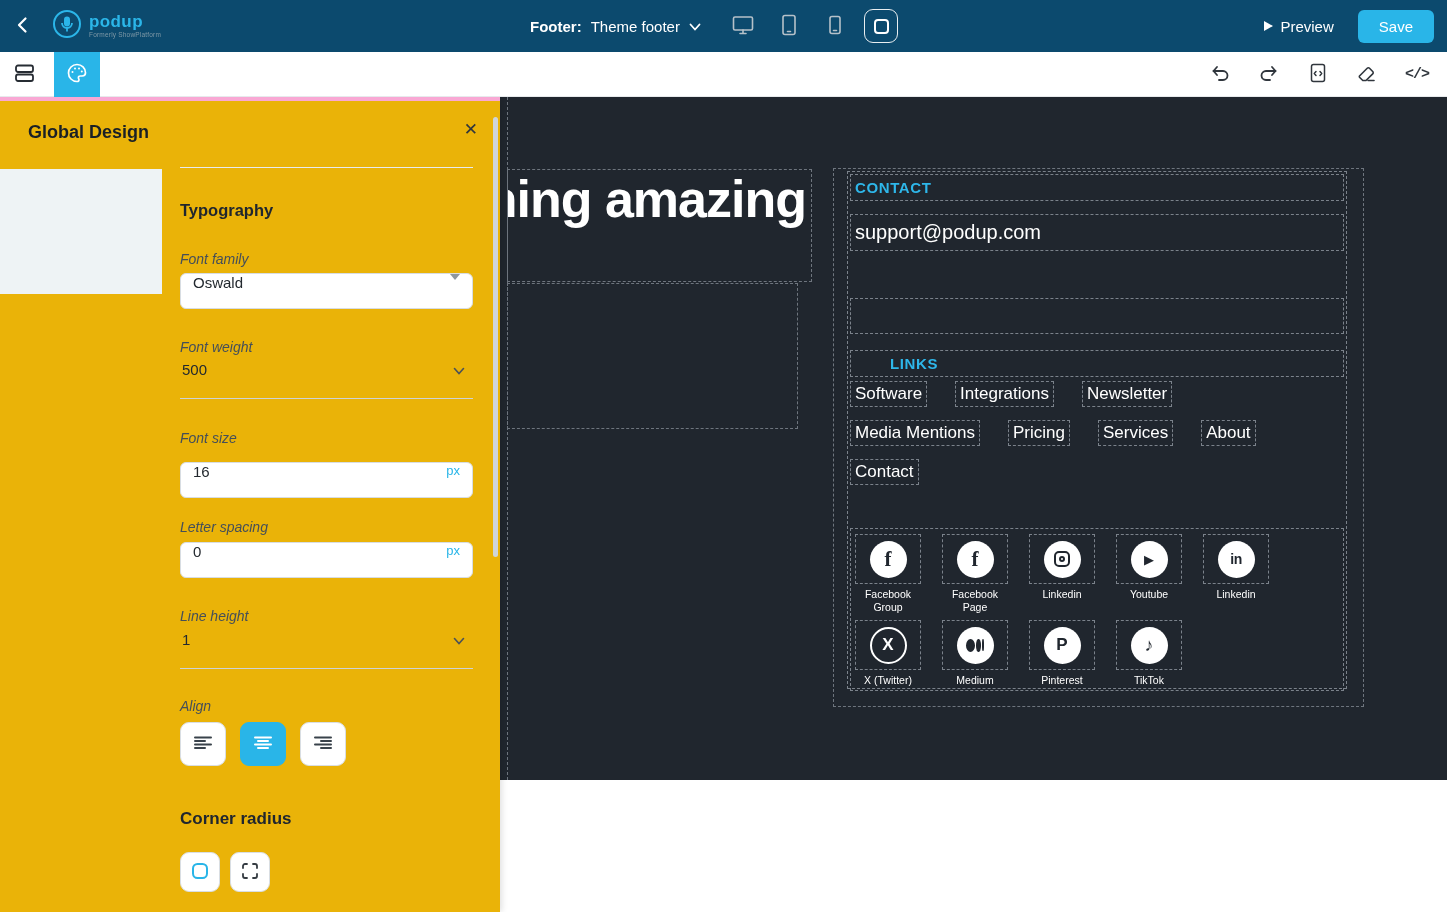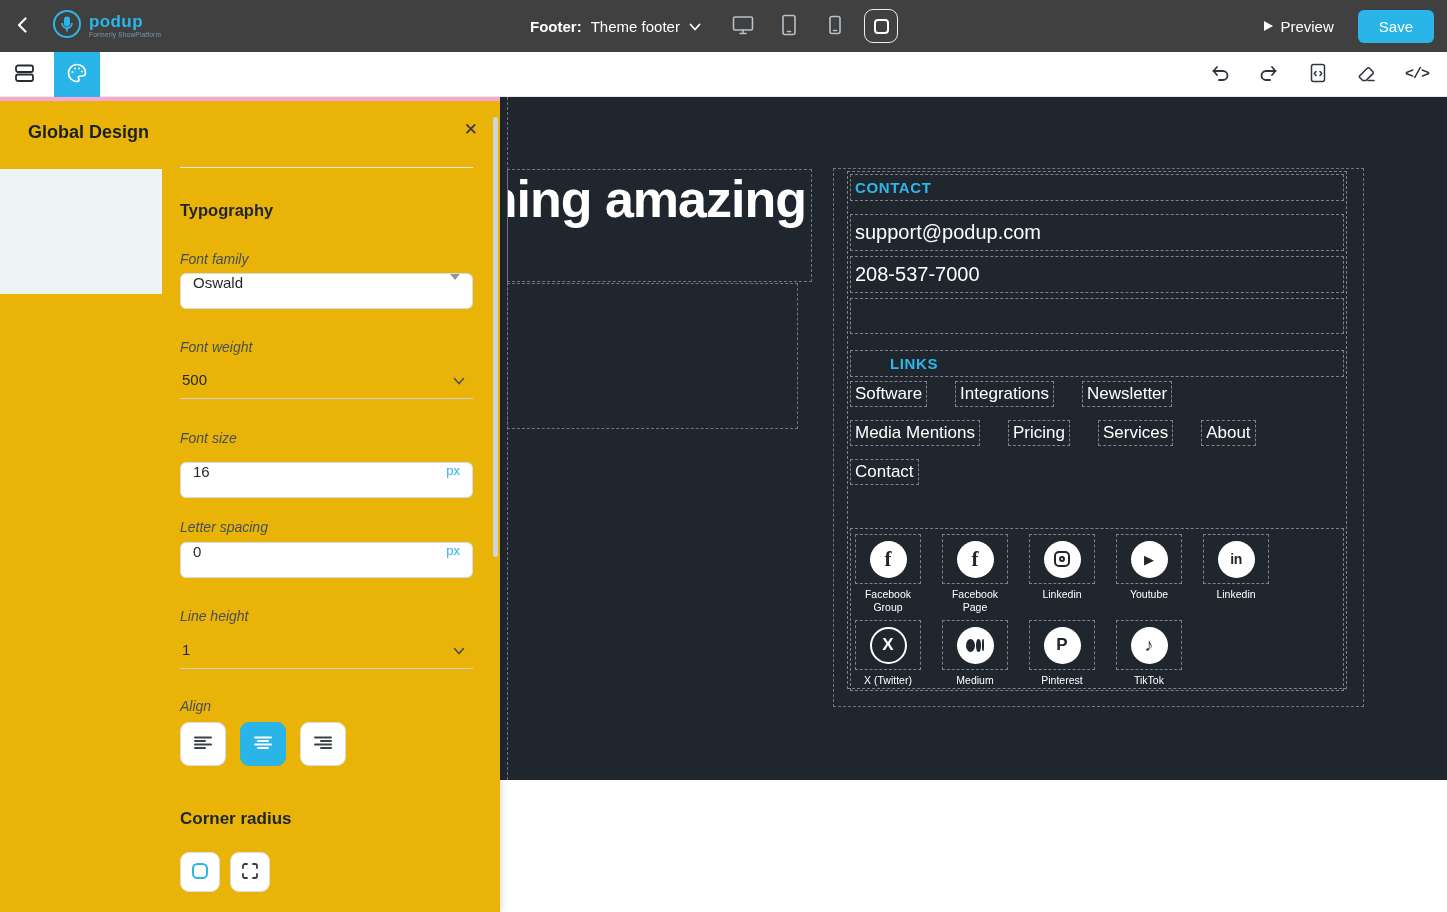--- a/index.html
+++ b/index.html
@@ -1,21 +1,21 @@
 <!DOCTYPE html>
 <html><head>
 <meta charset="utf-8">
 <style>
   * { margin:0; padding:0; box-sizing:border-box; }
   html,body { width:1447px; height:912px; }
   body { font-family:"Liberation Sans", sans-serif; overflow:hidden; background:#fff; }
   .app { position:relative; width:1447px; height:912px; overflow:hidden; }
 
   
-  .topbar { position:absolute; top:0; left:0; right:0; height:52px; background:#404040; display:flex; align-items:center; z-index:30; }
+  .topbar { position:absolute; top:0; left:0; right:0; height:52px; background:#0c4a6e; display:flex; align-items:center; z-index:30; }
   .back-btn { width:46px; height:52px; display:flex; align-items:center; justify-content:center; background:none; border:none; cursor:pointer; }
   .logo { display:flex; align-items:center; gap:7px; margin-left:6px; }
   .logo-texts { display:flex; flex-direction:column; line-height:1; }
   .brand { color:#2bb6e9; font-size:17px; font-weight:700; letter-spacing:.4px; }
   .tagline { color:#7e98a6; font-size:6.5px; margin-top:2px; letter-spacing:.2px; }
 
   .footer-select { position:absolute; left:530px; top:0; height:52px; display:flex; align-items:center; gap:9px; color:#fff; cursor:pointer; }
   .fs-label { font-weight:700; font-size:15px; }
   .fs-value { font-size:15px; }
 
@@ -44,21 +44,21 @@
   .panel-close { position:absolute; right:22px; top:18px; background:none; border:none; font-size:17px; color:#30363c; cursor:pointer; }
   .panel-side { position:absolute; left:0; top:68px; width:162px; height:125px; background:#eef3f5; }
   .panel-scroll { position:absolute; right:2px; top:16px; width:5px; height:440px; background:#cfd5da; border-radius:3px; }
 
   .pcontent { position:absolute; left:180px; top:0; width:293px; height:100%; }
   .pdivider { position:absolute; top:66px; left:0; right:0; height:1px; background:#e8ebee; }
   .sec-h { position:absolute; left:0; font-size:16.5px; font-weight:600; color:#20262e; }
   .sec-h2 { position:absolute; left:0; font-size:17px; font-weight:700; color:#20262e; }
   .flabel { position:absolute; left:0; font-size:14px; color:#454f59;font-style:italic; }
   .box-sel, .inp-box { position:absolute; left:0; right:0; border:1px solid #d8dde2; border-radius:6px; display:flex; align-items:flex-start; justify-content:space-between; padding:0 12px; font-size:15px; color:#23292f; background:#fff; cursor:pointer; }
-  .line-sel { position:absolute; left:0; right:0; border-bottom:1px solid #cdd3d8; display:flex; align-items:center; justify-content:space-between; padding:0 8px 0 2px; font-size:15px; color:#23292f; cursor:pointer; }
+  .line-sel { position:absolute; left:0; right:0; border-bottom:1px solid #cdd3d8; display:flex; justify-content:space-between; padding:0 8px 0 2px; font-size:15px; color:#23292f; cursor:pointer; }
   .inp-box input { border:none; outline:none; font-size:15px; color:#23292f; width:75%; font-family:inherit; background:transparent; }
   .px { color:#29b5e8; font-size:13px; }
   .tri { width:0; height:0; border-left:5px solid transparent; border-right:5px solid transparent; border-top:6px solid #8f979e; display:block; }
 
   .align-row { position:absolute; left:0; display:flex; gap:14px; }
   .al-btn { width:46px; height:44px; border:1px solid #d9dee3; border-radius:9px; background:#fff; display:flex; align-items:center; justify-content:center; color:#39424b; cursor:pointer; }
   .al-btn.selected { background:#29b5e8; border-color:#29b5e8; color:#fff; }
 
   .cr-row { position:absolute; left:0; display:flex; gap:10px; }
   .cr-btn { width:40px; height:40px; border:1px solid #d9dee3; border-radius:9px; background:#fff; display:flex; align-items:center; justify-content:center; cursor:pointer; }
@@ -351,23 +351,20 @@
       <div class="dashbox bbox"></div>
 
       <div class="dashbox f-outer">
         <div class="f-inner">
           <div class="f-item f-contact">
             <span class="cyan-h">CONTACT</span>
           </div>
           <div class="f-item f-email">
             <span class="f-big">support@podup.com</span>
           </div>
-          <div class="f-item f-phone">
-            <span class="f-big">208-537-7000</span>
-          </div>
           <div class="f-item f-empty"></div>
           <div class="f-item f-links-h">
             <span class="cyan-h">LINKS</span>
           </div>
           <div class="f-links">
               <span class="f-link">Software</span>
               <span class="f-link">Integrations</span>
               <span class="f-link">Newsletter</span>
               <span class="f-link">Media Mentions</span>
               <span class="f-link">Pricing</span>

